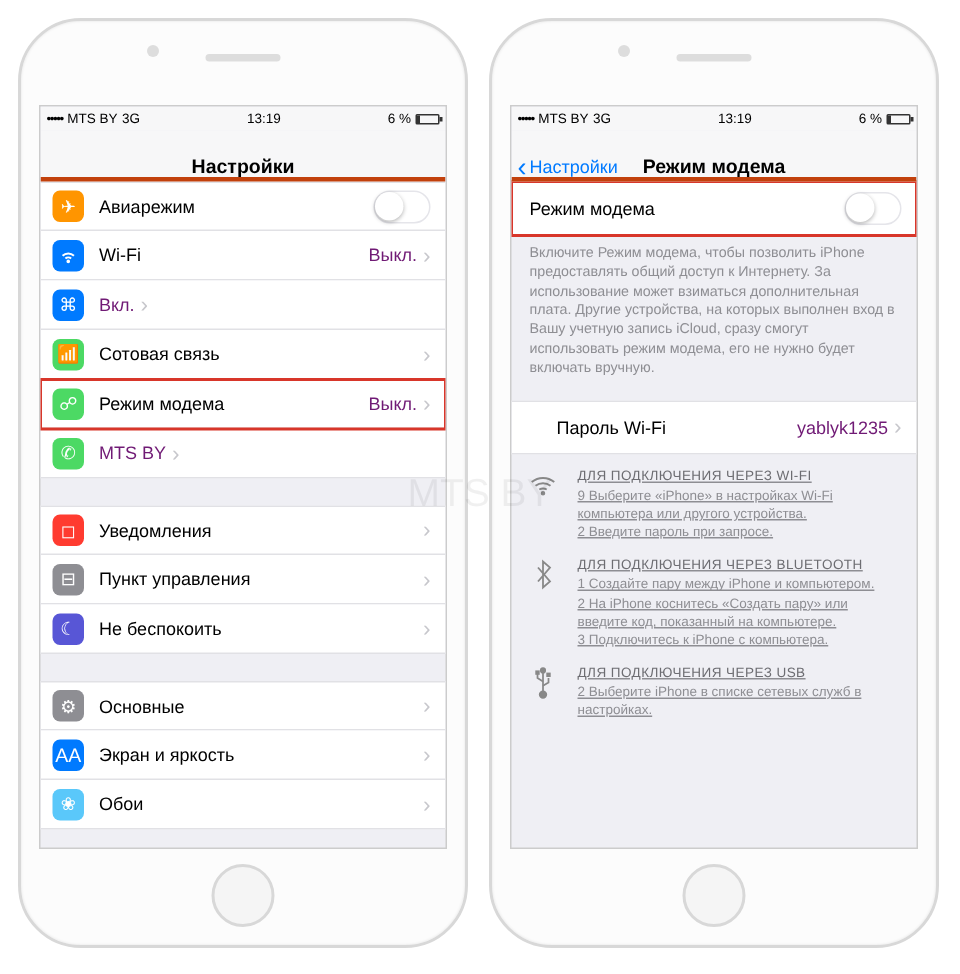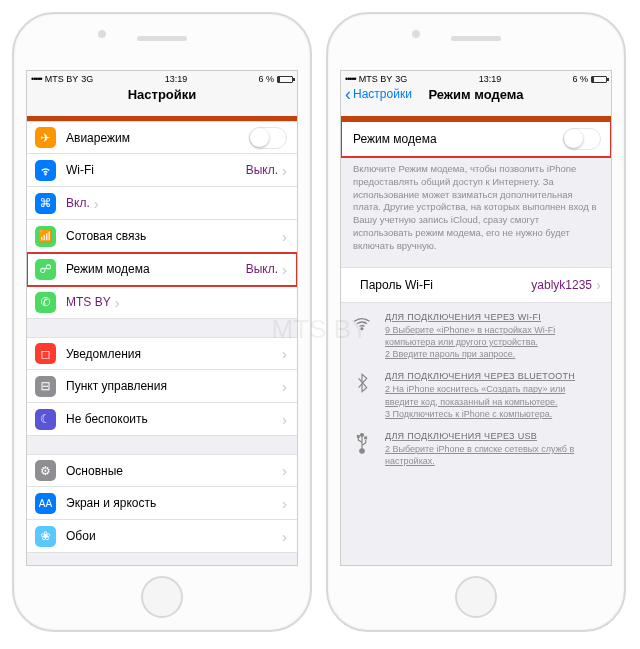--- a/index.html
+++ b/index.html
@@ -80,23 +80,23 @@
     color: #000;
   }
   .status-bar .sb-left, .status-bar .sb-right { display: flex; align-items: center; gap: 3px; }
   .status-bar .dots { letter-spacing: -1px; }
   .status-bar .batt { display: inline-block; width: 16px; height: 7px; border: 1px solid #333; border-radius: 1px; position: relative; }
   .status-bar .batt::after { content:""; position:absolute; right:-3px; top:1px; width:2px; height:3px; background:#333; }
   .status-bar .batt i { display:block; width:2px; height:5px; background:#333; margin:0; }
   .nav {
     height: 34px;
     background: #f7f7f8;
-    border-bottom: 5px solid #c2410c;
-    display: flex;
-    align-items: flex-start;
+    border-bottom: 3px solid #c2410c;
+    display: flex;
+    align-items: flex-end;
     justify-content: center;
     position: relative;
   }
   .nav-title { font-weight: 600; font-size: 13px; }
   .nav-back {
     position: absolute;
     left: 4px;
     display: flex;
     align-items: center;
     color: #007aff;
@@ -275,21 +275,21 @@
       </div>
     </div>
 
     <div class="group">
       <div class="row">
         <span class="icon" style="background:#8e8e93">⚙</span>
         <span class="label">Основные</span>
         <span class="chev-r">›</span>
       </div>
       <div class="row">
-        <span class="icon" style="background:#007aff;font-size:10px">AA</span>
+        <span class="icon" style="background:#007aff;font-size:13px">AA</span>
         <span class="label">Экран и яркость</span>
         <span class="chev-r">›</span>
       </div>
       <div class="row">
         <span class="icon" style="background:#5ac8fa">❀</span>
         <span class="label">Обои</span>
         <span class="chev-r">›</span>
       </div>
     </div>
   </div>
@@ -323,21 +323,21 @@
     <div class="group">
       <div class="row hl" style="height:36px">
         <span class="label" style="margin-left:4px">Режим модема</span>
         <span class="toggle"></span>
       </div>
     </div>
     <div class="footer-text">Включите Режим модема, чтобы позволить iPhone предоставлять общий доступ к Интернету. За использование может взиматься дополнительная плата. Другие устройства, на которых выполнен вход в Вашу учетную запись iCloud, сразу смогут использовать режим модема, его не нужно будет включать вручную.</div>
 
     <div class="group" style="margin-top:14px">
       <div class="row" style="height:36px">
-        <span class="label" style="margin-left:11px">Пароль Wi-Fi</span>
+        <span class="label" style="margin-left:22px">Пароль Wi-Fi</span>
         <span class="value">yablyk1235</span>
         <span class="chev-r">›</span>
       </div>
     </div>
 
     <div class="info-block">
       <span class="ib-icon"><svg width="20" height="20" viewBox="0 0 24 24" fill="none" stroke="#888" stroke-width="1.6">
             <path d="M3 10a14 14 0 0118 0"></path>
             <path d="M6 13a10 10 0 0112 0"></path>
             <path d="M9 16a6 6 0 016 0"></path>
@@ -346,20 +346,21 @@
       <div class="ib-title">ДЛЯ ПОДКЛЮЧЕНИЯ ЧЕРЕЗ WI-FI</div>
       <div>9 Выберите «iPhone» в настройках Wi-Fi компьютера или другого устройства.</div>
       <div>2 Введите пароль при запросе.</div>
     </div>
 
     <div class="info-block">
       <span class="ib-icon"><svg width="16" height="22" viewBox="0 0 24 32" fill="none" stroke="#888" stroke-width="1.8">
             <path d="M7 9l12 14-7 6V3l7 6L7 23"></path>
           </svg></span>
       <div class="ib-title">ДЛЯ ПОДКЛЮЧЕНИЯ ЧЕРЕЗ BLUETOOTH</div>
+      <div>1 Создайте пару между iPhone и компьютером.</div>
       <div>2 На iPhone коснитесь «Создать пару» или введите код, показанный на компьютере.</div>
       <div>3 Подключитесь к iPhone с компьютера.</div>
     </div>
 
     <div class="info-block">
       <span class="ib-icon"><svg width="16" height="22" viewBox="0 0 20 30" fill="none" stroke="#888" stroke-width="1.6">
             <circle cx="10" cy="4" r="2" fill="#888"></circle>
             <path d="M10 6v18"></path>
             <path d="M10 14l-5-3v-4"></path>
             <path d="M10 18l5-3v-4"></path>

